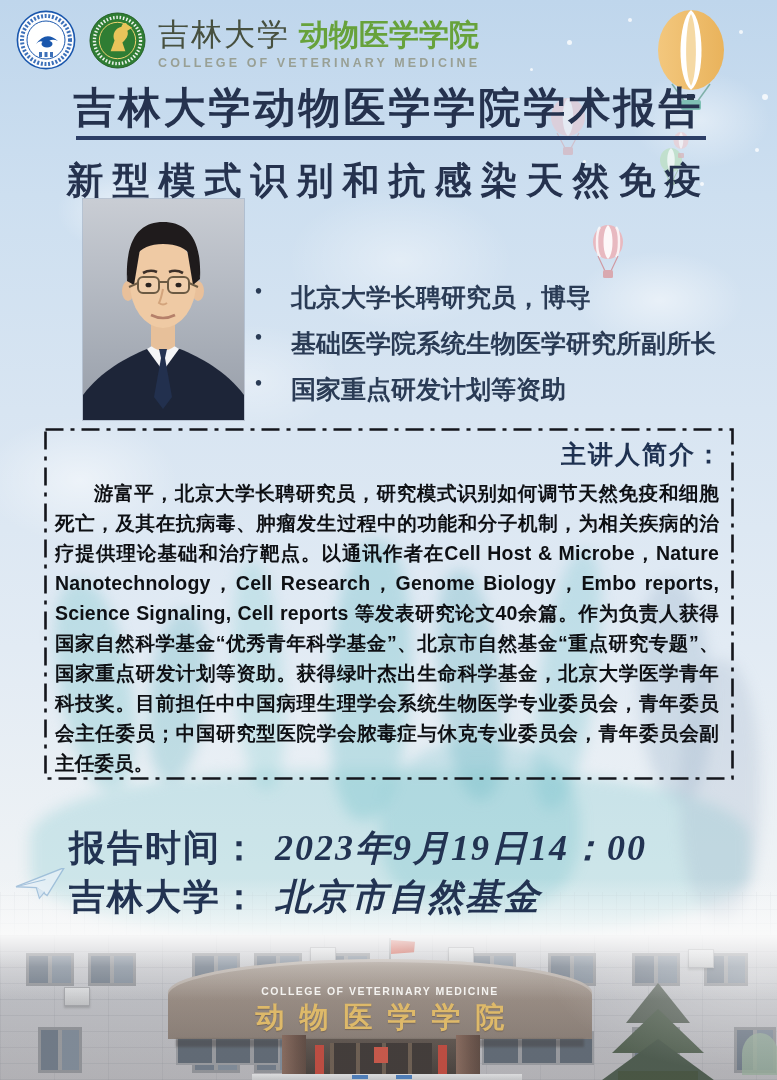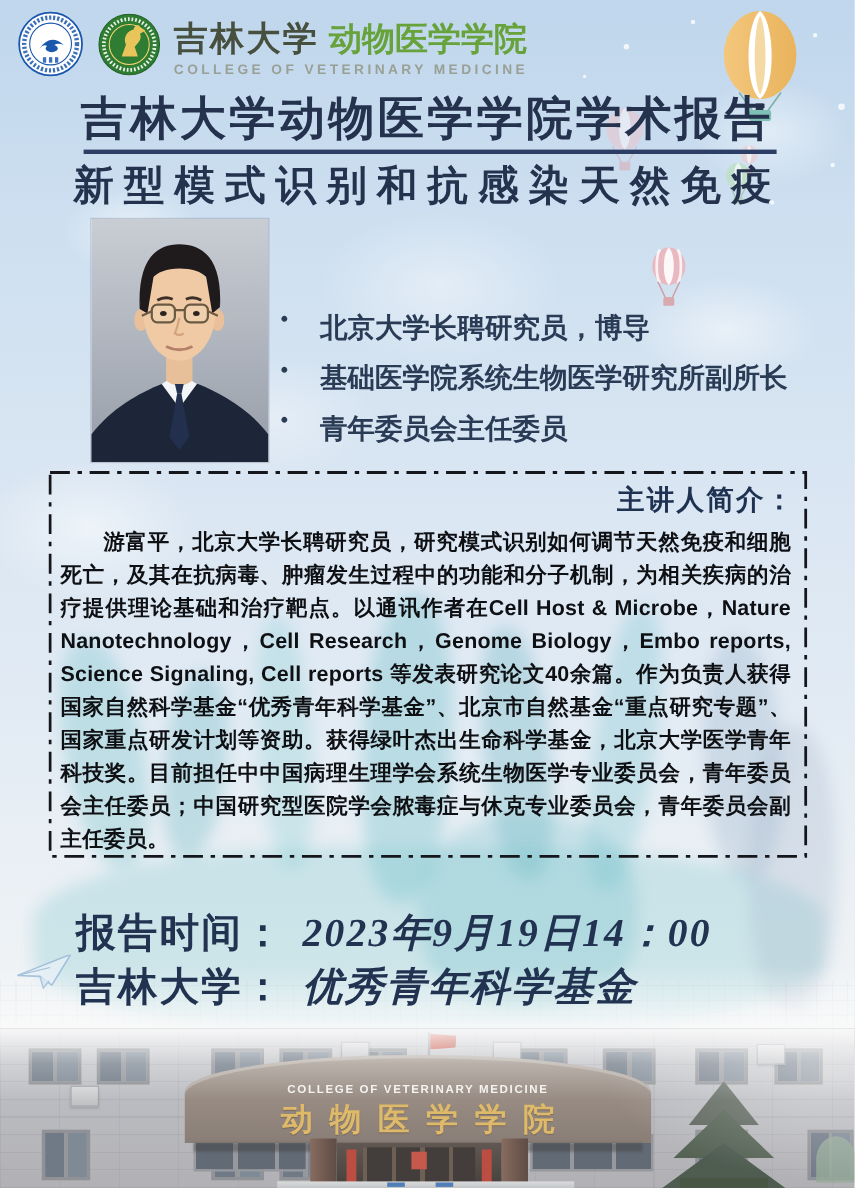--- a/index.html
+++ b/index.html
@@ -37,34 +37,34 @@
     repeating-linear-gradient(0deg,rgba(160,170,180,.25) 0 1px,transparent 1px 14px);}
   .bottom-fade{position:absolute;left:0;top:878px;width:777px;height:60px;pointer-events:none;
     background:linear-gradient(180deg,rgba(250,250,250,0),rgba(250,250,250,.9));}
   .plane{position:absolute;left:14px;top:868px;width:56px;height:34px;opacity:.75;}
   
   .header{position:absolute;left:16px;top:8px;display:flex;align-items:flex-start;}
   .seal-jlu{width:60px;height:60px;margin-top:2px;}
   .seal-vet{width:57px;height:57px;margin-left:13px;margin-top:4px;}
   .header-text{margin-left:12px;margin-top:6px;}
   .header-row1{display:flex;align-items:baseline;height:38px;}
-  .uni-cn{font-family:"Liberation Serif","DejaVu Serif",serif;font-size:31px;font-weight:700;color:#47503f;letter-spacing:2px;}
+  .uni-cn{font-family:"Liberation Serif","DejaVu Serif",serif;font-size:31px;font-weight:400;color:#47503f;letter-spacing:2px;}
   .col-cn{font-size:30px;font-weight:900;color:#67a23b;margin-left:9px;}
   .col-en{font-size:12.5px;color:#99a095;letter-spacing:3.1px;margin-top:4px;font-weight:600;}
   .balloon-orange{position:absolute;left:652px;top:8px;width:78px;height:102px;}
   .balloon-sm{position:absolute;}
   .bs1{left:548px;top:98px;width:40px;height:58px;opacity:.55}
   .bs2{left:658px;top:148px;width:26px;height:38px;opacity:.85}
   .bs3{left:672px;top:132px;width:18px;height:27px;opacity:.7}
   .bs4{left:590px;top:224px;width:36px;height:56px;}
   
   .main-title{position:absolute;left:0;top:80px;width:777px;margin:0;text-align:center;
     font-family:"Liberation Serif","DejaVu Serif",serif;font-size:42px;font-weight:700;color:#25324e;letter-spacing:3px;}
   .divider{position:absolute;left:76px;top:136px;width:630px;height:4px;background:#2c3e66;}
-  .subtitle{position:absolute;left:0;top:144px;width:777px;margin:0;text-align:center;
+  .subtitle{position:absolute;left:0;top:156px;width:777px;margin:0;text-align:center;
     font-family:"Liberation Serif","DejaVu Serif",serif;font-size:37px;font-weight:700;color:#25324e;letter-spacing:9px;}
   
   .photo{position:absolute;left:83px;top:199px;width:161px;height:221px;box-shadow:0 0 0 1px rgba(120,130,150,.35);}
   .photo svg{display:block;}
   .speaker-name{position:absolute;left:270px;top:216px;font-family:"Liberation Serif","DejaVu Serif",serif;
     font-size:38px;font-weight:700;color:#273a55;letter-spacing:5px;}
   .bullets{position:absolute;left:253px;top:268px;margin:0;padding:0;list-style:none;width:480px;}
   .bullet{position:relative;padding-left:38px;height:46px;display:flex;align-items:flex-end;
     font-family:Liberation Serif, serif;font-size:25px;font-weight:600;color:#2a3b55;}
   .bullet::before{content:"\2022";position:absolute;left:2px;top:50%;transform:translateY(-50%);font-size:20px;color:#2a3b55;}
@@ -286,40 +286,40 @@
     </svg>
   </div>
   <ul class="bullets">
     <li class="bullet">
       <span>北京大学长聘研究员，博导</span>
       </li>
     <li class="bullet">
       <span>基础医学院系统生物医学研究所副所长</span>
       </li>
     <li class="bullet">
-      <span>青年委员会主任委员</span>
+      <span>国家重点研发计划等资助</span>
       </li>
   </ul>
 
   <div class="bio-box">
     <svg class="bio-border" viewBox="0 0 690 352">
       <rect x="1.5" y="1.5" width="687" height="349" fill="none" stroke="#14161c" stroke-width="2.6" stroke-dasharray="18 7 4 7"></rect>
     </svg>
     <div class="bio-inner">
       <div class="bio-heading">主讲人简介：</div>
       <p class="bio-body">游富平，北京大学长聘研究员，研究模式识别如何调节天然免疫和细胞死亡，及其在抗病毒、肿瘤发生过程中的功能和分子机制，为相关疾病的治疗提供理论基础和治疗靶点。以通讯作者在Cell Host &amp; Microbe，Nature Nanotechnology，Cell Research，Genome Biology，Embo reports, Science Signaling, Cell reports 等发表研究论文40余篇。作为负责人获得国家自然科学基金“优秀青年科学基金”、北京市自然基金“重点研究专题”、国家重点研发计划等资助。获得绿叶杰出生命科学基金，北京大学医学青年科技奖。目前担任中中国病理生理学会系统生物医学专业委员会，青年委员会主任委员；中国研究型医院学会脓毒症与休克专业委员会，青年委员会副主任委员。</p>
     </div>
   </div>
 
   <div class="schedule">
     <div class="sch-row">
       <span>报告时间：</span><span class="val">2023年9月19日14：00</span>
     </div>
     <div class="sch-row">
-      <span>吉林大学：</span><span class="val">优秀青年科学基金</span>
+      <span>吉林大学：</span><span class="val">北京市自然基金</span>
     </div>
   </div>
 
   <div class="building">
     <div class="tiles"></div>
     <span class="uw u1"></span>
     <span class="uw u2"></span>
     <span class="uw u3"></span>
     <span class="uw u4"></span>
     <span class="uw u5"></span>

